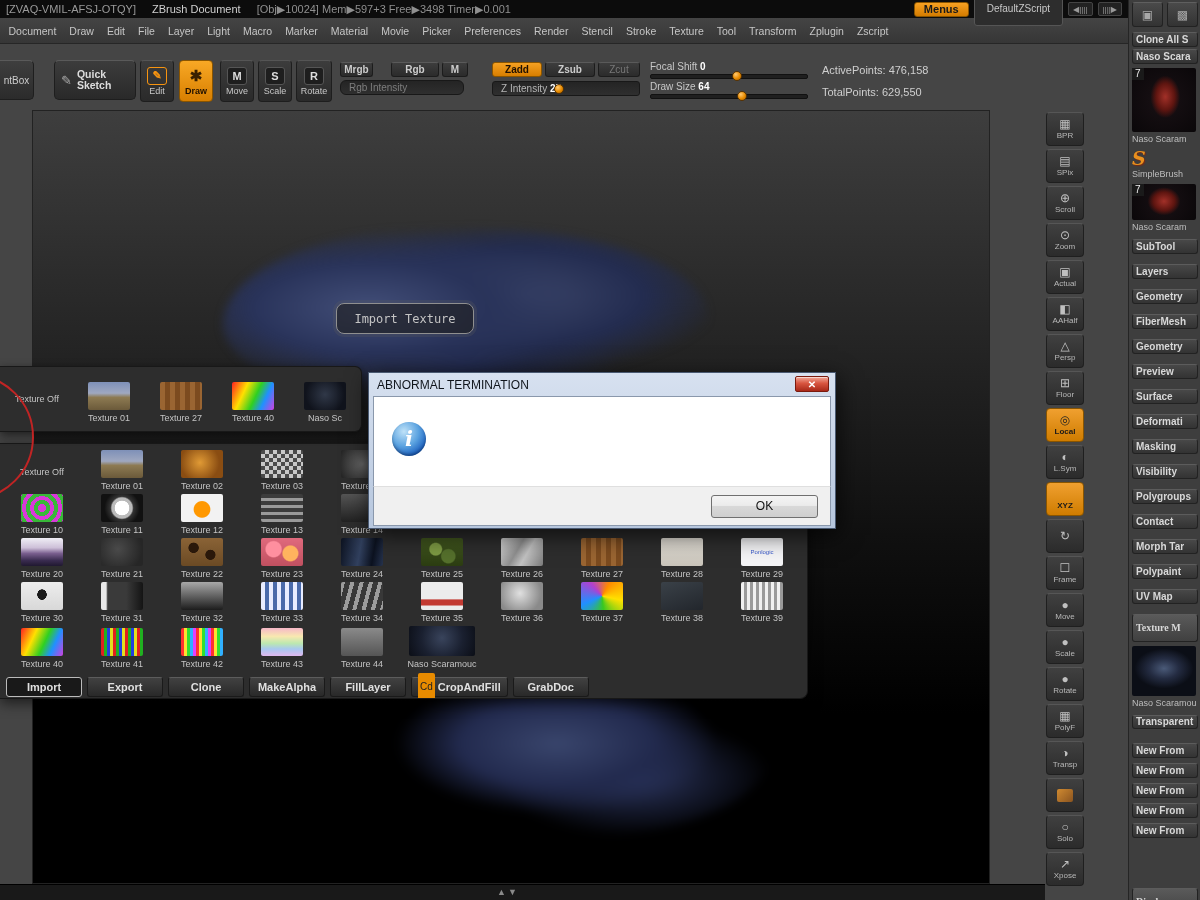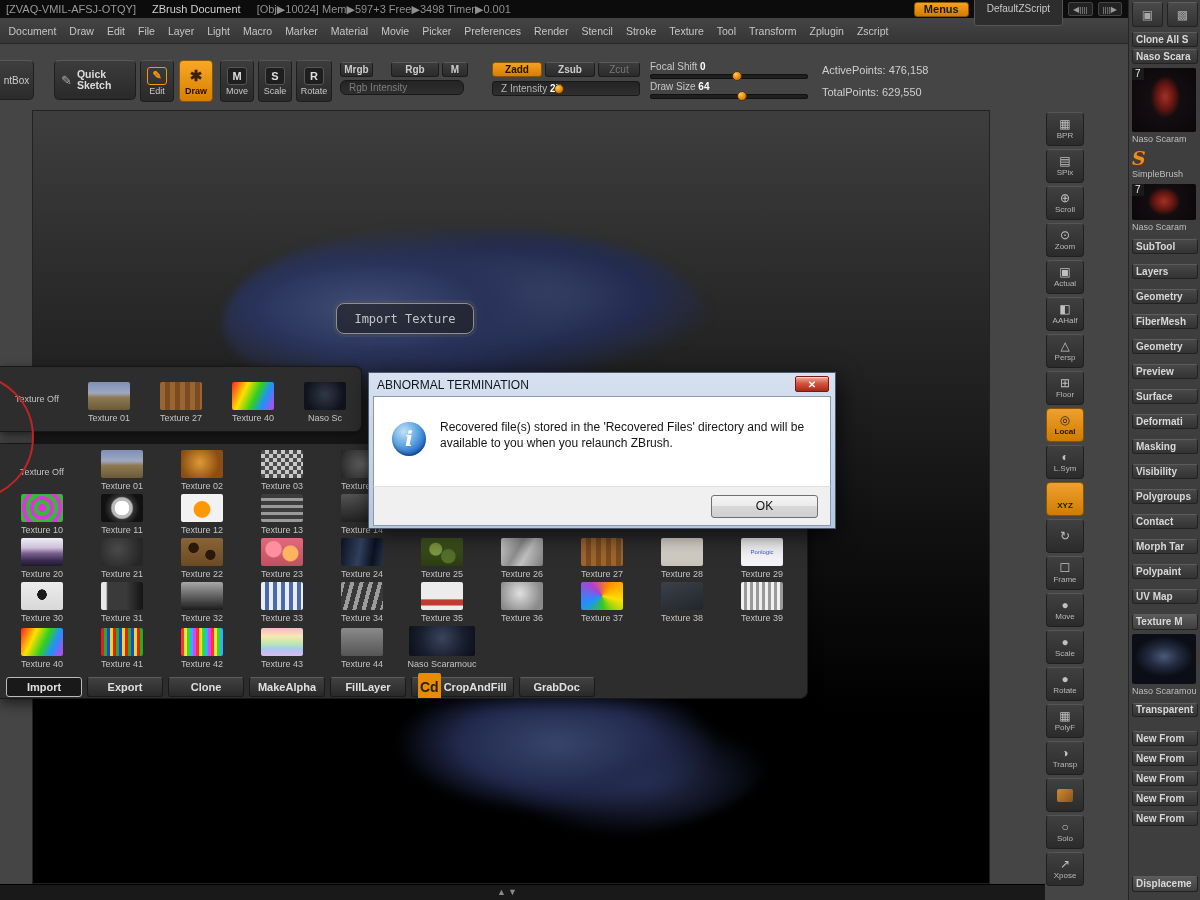--- a/index.html
+++ b/index.html
@@ -129,21 +129,21 @@
   
   .right-panel { position:absolute; left:1128px; top:0; width:72px; height:900px; z-index:16;
     background:#3e3e3e; border-left:1px solid #252525; padding:2px 2px 0 3px; overflow:hidden; }
   .rp-topicons { display:flex; gap:4px; height:26px; margin-bottom:4px; }
   .rp-icon-btn { width:31px; height:25px; background:linear-gradient(#4a4a4a,#333);
     border:1px solid #222; border-top-color:#5f5f5f; border-radius:3px; color:#a8a8a8; font-size:12px; }
   .rp-btn { display:block; width:100%; height:15px; margin-bottom:2px;
     background:linear-gradient(#484848,#333); border:1px solid #222; border-top-color:#5c5c5c;
     border-radius:3px; color:#d8d8d8; font-size:10px; font-weight:bold; text-align:left;
     padding:0 3px; line-height:12px; white-space:nowrap; overflow:hidden; }
-  .rp-btn.header { background:linear-gradient(#5a5a5a,#404040); height:16px; }
+  .rp-btn.header { background:linear-gradient(#5a5a5a,#404040); height:28px;font-family:Liberation Serif, serif; }
   .rp-btn.small { height:14px; margin-top:6px; }
   .rp-thumb { position:relative; width:64px; border-radius:2px; background:#101010; margin:4px 0 2px 0; }
   .rp-thumb.big { height:64px; } .rp-thumb.small { height:36px; } .rp-thumb.tex { height:50px; }
   .rp-badge { position:absolute; left:0; top:0; background:#1a1a1a; color:#eee; font-size:10px;
     padding:0 3px; line-height:12px; }
   .rp-caption { font-size:9px; color:#bdbdbd; white-space:nowrap; overflow:hidden; line-height:11px; }
   .rp-logo { font-family:"DejaVu Serif", serif; font-style:italic; font-weight:bold; font-size:19px;
     color:#e8901e; text-shadow:1px 1px 1px #7a2a10; line-height:21px; margin-top:3px; cursor:pointer; }
   .rp-sections { margin-top:6px; }
   .rp-sections .rp-btn { margin-bottom:10px; }
@@ -167,21 +167,21 @@
   .tex-label { font-size:9px; color:#c4c4c4; white-space:nowrap; }
   .tex-cell.nothumb { justify-content:center; padding-bottom:0; }
   .tex-cell.wide .tex-thumb { width:66px; height:34px; }
   .thumb-text { font-size:6px; color:#3a5acc; text-align:center; display:block; line-height:28px; }
   .tex-footer { display:flex; gap:5px; margin-top:5px; padding-left:2px; }
   .foot-btn { height:20px; min-width:76px; flex:none; background:linear-gradient(#414141,#292929);
     border:1px solid #1a1a1a; border-top-color:#5c5c5c; border-radius:3px; color:#e0e0e0;
     font-size:11px; font-weight:bold; display:flex; align-items:center; justify-content:center;
     gap:3px; padding:0 6px; }
   .foot-btn.selected { background:#191919; border:1px solid #bbb; }
-  .badge { background:#e88b00; color:#222; font-size:14px; font-weight:bold; padding:8px 2px;
+  .badge { background:#e88b00; color:#222; font-size:10px; font-weight:normal; padding:8px 2px;
     border-radius:2px; line-height:12px; }
   .badge:empty { display:none; }
 
   
   .dialog { position:absolute; left:368px; top:372px; width:468px; height:157px; z-index:30;
     background:linear-gradient(#d7e1f0,#b6c6dd); border:1px solid #4a5a72; padding:0 4px 4px 4px;
     box-shadow:2px 6px 22px rgba(0,0,0,.7); }
   .dialog-titlebar { position:relative; height:23px; display:flex; align-items:center; padding:0 4px; }
   .dialog-title { font-size:12px; color:#10151c; }
   .dialog-close { position:absolute; right:2px; top:3px; width:34px; height:16px;
@@ -733,21 +733,20 @@
     </div>
 </div>
 
 <div class="dialog">
   <div class="dialog-titlebar">
     <span class="dialog-title">ABNORMAL TERMINATION</span>
     <button class="dialog-close">✕</button>
   </div>
   <div class="dialog-body">
     <div class="info-icon">i</div>
-    <div class="dialog-message">Recovered file(s) stored in the 'Recovered Files' directory and will be available to you when you relaunch ZBrush.</div>
   </div>
   <div class="dialog-footer">
     <button class="ok-btn">OK</button>
   </div>
 </div>
 
 <div class="bottom-bar">
   <span class="scroll-arrows"><span>▲</span><span>▼</span></span>
 </div>
 

